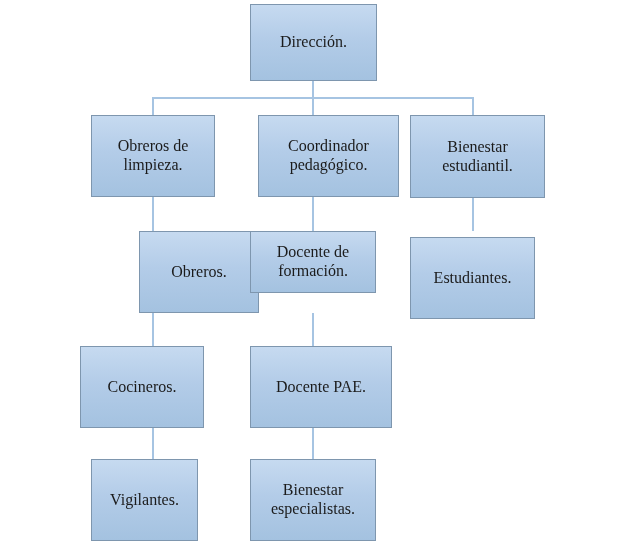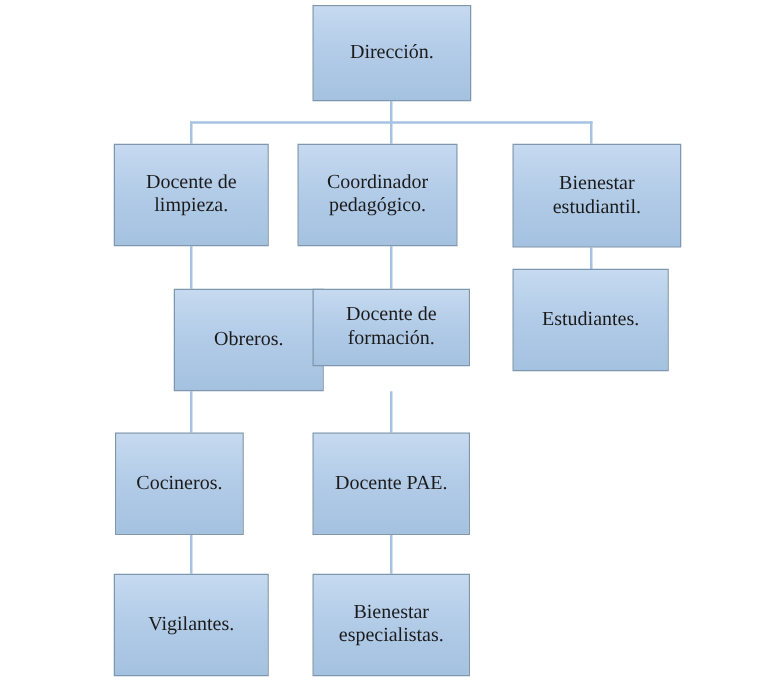--- a/index.html
+++ b/index.html
@@ -32,28 +32,28 @@
   .conn {
     position: absolute;
     background: #a6c4e2;
   }
   .conn.v { width: 2px; }
   .conn.h { height: 2px; }
 
   
   #n-direccion            { left: 250px; top: 4px;   width: 127px; height: 77px; }
   #n-personal             { left: 91px;  top: 115px; width: 124px; height: 82px; }
-  #n-coordinador          { left: 238px; top: 115px; width: 128px; height: 82px; }
+  #n-coordinador          { left: 258px; top: 115px; width: 141px; height: 82px; }
   #n-bienestar            { left: 410px; top: 115px; width: 135px; height: 83px; }
   #n-obreros              { left: 91px;  top: 231px; width: 120px; height: 82px; margin-left: 48px; }
   #n-docente-formacion    { left: 250px; top: 231px; width: 126px; height: 62px; }
-  #n-estudiantes          { left: 410px; top: 215px; width: 125px; height: 82px; }
-  #n-cocineros            { left: 92px;  top: 346px; width: 103px; height: 82px; }
-  #n-docente-pae          { left: 250px; top: 346px; width: 126px; height: 82px; }
-  #n-vigilantes           { left: 91px;  top: 459px; width: 124px; height: 82px; }
+  #n-estudiantes          { left: 410px; top: 237px; width: 125px; height: 82px; }
+  #n-cocineros            { left: 80px;  top: 346px; width: 124px; height: 82px; }
+  #n-docente-pae          { left: 250px; top: 346px; width: 142px; height: 82px; }
+  #n-vigilantes           { left: 91px;  top: 459px; width: 107px; height: 82px; }
   #n-docentes-espec       { left: 250px; top: 459px; width: 126px; height: 82px; }
 
   
   #c-trunk      { left: 312px; top: 81px;  height: 17px; }
   #c-branch-h   { left: 152px; top: 97px;  width: 322px; }
   #c-drop-left  { left: 152px; top: 97px;  height: 18px; }
   #c-drop-mid   { left: 312px; top: 97px;  height: 18px; }
   #c-drop-right { left: 472px; top: 97px;  height: 18px; }
   #c-l1 { left: 152px; top: 197px; height: 34px; }
   #c-l2 { left: 152px; top: 313px; height: 33px; }
@@ -75,21 +75,21 @@
   <div class="conn v" id="c-drop-right"></div>
   <div class="conn v" id="c-l1"></div>
   <div class="conn v" id="c-l2"></div>
   <div class="conn v" id="c-l3"></div>
   <div class="conn v" id="c-m1"></div>
   <div class="conn v" id="c-m2"></div>
   <div class="conn v" id="c-m3"></div>
   <div class="conn v" id="c-r1"></div>
 
   <div class="node" id="n-direccion">Dirección.</div>
-  <div class="node" id="n-personal">Docente de limpieza.</div>
+  <div class="node" id="n-personal">Obreros de limpieza.</div>
   <div class="node" id="n-coordinador">Coordinador pedagógico.</div>
   <div class="node" id="n-bienestar">Bienestar estudiantil.</div>
   <div class="node" id="n-obreros">Obreros.</div>
   <div class="node" id="n-docente-formacion">Docente de formación.</div>
   <div class="node" id="n-estudiantes">Estudiantes.</div>
   <div class="node" id="n-cocineros">Cocineros.</div>
   <div class="node" id="n-docente-pae">Docente PAE.</div>
   <div class="node" id="n-vigilantes">Vigilantes.</div>
   <div class="node" id="n-docentes-espec">Bienestar especialistas.</div>
 

